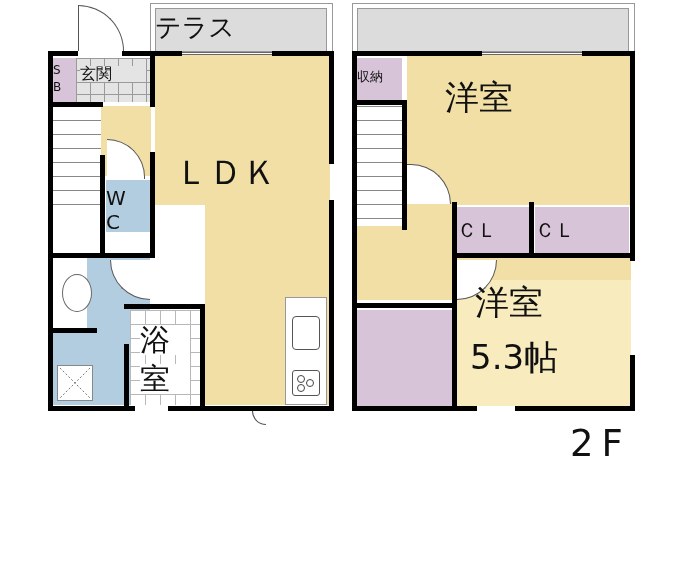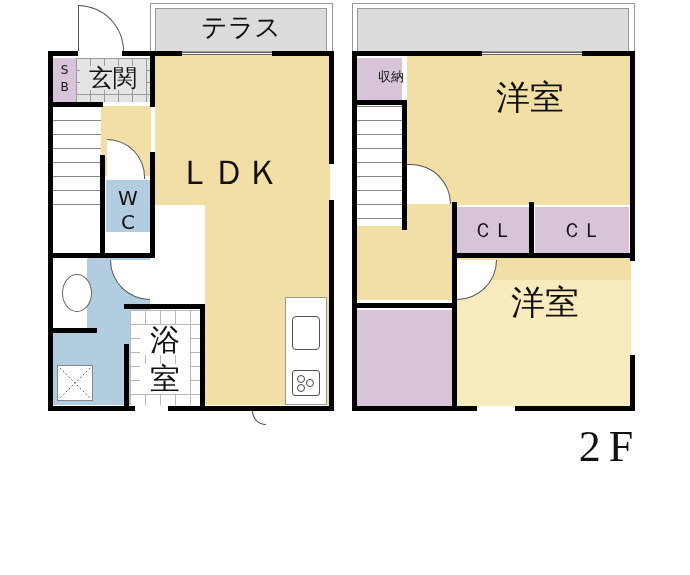--- a/index.html
+++ b/index.html
@@ -1,19 +1,19 @@
 <!DOCTYPE html>
 <html><head>
 <meta charset="utf-8">
 <style>
   html,body{margin:0;padding:0;background:#ffffff;}
   body{width:690px;height:575px;position:relative;overflow:hidden;font-family:"DejaVu Sans","Liberation Sans",sans-serif;}
   .abs{position:absolute;box-sizing:border-box;}
   .wall{position:absolute;background:#000;}
-  .lbl{position:absolute;color:#111;text-align:center;line-height:1;white-space:nowrap;}
+  .lbl{position:absolute;color:#111;line-height:1;white-space:nowrap;}
   .big{font-size:34px;}
   .mid{font-size:26px;}
   .xs{font-size:12px;}
   .grid-tile{background-image:linear-gradient(#9a9a9a 1px,transparent 1px),linear-gradient(90deg,#9a9a9a 1px,transparent 1px);background-size:14px 12px;}
   .bath-tile{background-image:linear-gradient(#b8b8b8 1px,transparent 1px),linear-gradient(90deg,#b8b8b8 1px,transparent 1px);background-size:15px 14px;}
   .stairs{background:#fff;background-image:linear-gradient(#888 1px,transparent 1px);background-size:100% 14px;}
 </style>
 </head>
 <body>
 
@@ -27,21 +27,21 @@
 
   <div class="abs" style="left:155px;top:55px;width:175px;height:150px;background:#f2dfa6;"></div>
   <div class="abs" style="left:205px;top:200px;width:125px;height:205px;background:#f2dfa6;"></div>
   <div class="abs" style="left:101px;top:106px;width:50px;height:70px;background:#f2dfa6;"></div>
 
   <div class="abs" style="left:53px;top:58px;width:23px;height:44px;background:#d8c4d8;"></div>
   <div class="lbl xs" style="left:53px;top:62px;width:23px;line-height:17px;white-space:pre;">S
 B</div>
 
   <div class="abs grid-tile" style="left:76px;top:58px;width:74px;height:44px;background-color:#e4e4e4;"></div>
-  <div class="lbl" style="left:80px;top:66px;width:66px;font-size:24px;background:#e4e4e4;">玄関</div>
+  <div class="lbl" style="left:80px;top:66px;width:66px;font-size:16px;background:#e4e4e4;">玄関</div>
 
   <div class="abs stairs" style="left:53px;top:106px;width:48px;height:100px;"></div>
 
   <div class="abs" style="left:106px;top:180px;width:44px;height:52px;background:#b3cde0;"></div>
   <div class="lbl" style="left:106px;top:188px;width:44px;font-size:20px;">W</div>
   <div class="lbl" style="left:106px;top:212px;width:44px;font-size:20px;">C</div>
   <div class="abs" style="left:107px;top:139px;width:38px;height:40px;border-top:1px solid #555;border-right:1px solid #555;border-top-right-radius:38px;background:#fff;"></div>
 
   <div class="abs" style="left:53px;top:258px;width:97px;height:147px;background:#b3cde0;"></div>
   <div class="abs" style="left:53px;top:258px;width:34px;height:70px;background:#fff;"></div>
@@ -61,21 +61,21 @@
   <div class="abs" style="left:285px;top:297px;width:42px;height:108px;background:#fff;border:1px solid #999;"></div>
   <div class="abs" style="left:292px;top:316px;width:28px;height:34px;border:1px solid #555;border-radius:4px;"></div>
   <div class="abs" style="left:292px;top:370px;width:28px;height:26px;border:1px solid #555;border-radius:3px;">
     <svg width="26" height="24" viewBox="0 0 26 24">
         <circle cx="8" cy="8" r="3.5" fill="none" stroke="#444"></circle>
         <circle cx="17" cy="12" r="3.5" fill="none" stroke="#444"></circle>
         <circle cx="8" cy="17" r="3.5" fill="none" stroke="#444"></circle>
       </svg>
   </div>
 
-  <div class="lbl big" style="left:152px;top:155px;width:155px;">ＬＤＫ</div>
+  <div class="lbl big" style="left:175px;top:155px;width:155px;">ＬＤＫ</div>
 
   <div class="wall" style="left:48px;top:51px;width:30px;height:5px;"></div>
   <div class="wall" style="left:122px;top:51px;width:60px;height:5px;"></div>
   <div class="wall" style="left:272px;top:51px;width:62px;height:5px;"></div>
   <div class="abs" style="left:182px;top:52px;width:90px;height:3px;background:#fff;border-top:1px solid #666;border-bottom:1px solid #666;"></div>
   <div class="wall" style="left:48px;top:51px;width:5px;height:360px;"></div>
   <div class="wall" style="left:329px;top:51px;width:5px;height:113px;"></div>
   <div class="wall" style="left:329px;top:200px;width:5px;height:210px;"></div>
   <div class="wall" style="left:48px;top:406px;width:87px;height:5px;"></div>
   <div class="wall" style="left:168px;top:406px;width:166px;height:5px;"></div>
@@ -112,30 +112,31 @@
   <div class="lbl" style="left:112px;top:220px;width:72px;font-size:20px;">ＣＬ</div>
   <div class="abs" style="left:190px;top:207px;width:94px;height:46px;background:#d8c4d8;"></div>
   <div class="lbl" style="left:190px;top:220px;width:94px;font-size:20px;">ＣＬ</div>
 
   <div class="abs" style="left:12px;top:310px;width:95px;height:96px;background:#d8c4d8;"></div>
 
   <div class="abs" style="left:112px;top:260px;width:40px;height:40px;border-bottom:1px solid #555;border-right:1px solid #555;border-bottom-right-radius:40px;background:#fff;"></div>
 
   <div class="lbl big" style="left:100px;top:80px;width:170px;">洋室</div>
   <div class="lbl big" style="left:130px;top:285px;width:140px;">洋室</div>
+  <div class="lbl big" style="left:125px;top:340px;width:150px;">5.3帖</div>
 
   <div class="wall" style="left:7px;top:51px;width:130px;height:5px;"></div>
   <div class="wall" style="left:237px;top:51px;width:53px;height:5px;"></div>
   <div class="abs" style="left:137px;top:52px;width:100px;height:3px;background:#fff;border-top:1px solid #666;border-bottom:1px solid #666;"></div>
   <div class="wall" style="left:7px;top:51px;width:5px;height:360px;"></div>
   <div class="wall" style="left:285px;top:51px;width:5px;height:210px;"></div>
   <div class="wall" style="left:285px;top:355px;width:5px;height:56px;"></div>
   <div class="wall" style="left:7px;top:406px;width:125px;height:5px;"></div>
   <div class="wall" style="left:170px;top:406px;width:120px;height:5px;"></div>
   <div class="wall" style="left:12px;top:100px;width:50px;height:5px;"></div>
   <div class="wall" style="left:57px;top:100px;width:5px;height:130px;"></div>
   <div class="wall" style="left:107px;top:202px;width:5px;height:205px;"></div>
   <div class="wall" style="left:107px;top:253px;width:183px;height:5px;"></div>
   <div class="wall" style="left:184px;top:202px;width:5px;height:54px;"></div>
   <div class="wall" style="left:12px;top:303px;width:100px;height:5px;"></div>
 
-  <div class="lbl" style="left:225px;top:425px;width:80px;font-size:44px;letter-spacing:8px;font-family:Liberation Serif, serif;">2F</div>
+  <div class="lbl" style="left:225px;top:425px;width:80px;font-size:37px;letter-spacing:8px;">2F</div>
 </div>
 
 </body></html>

